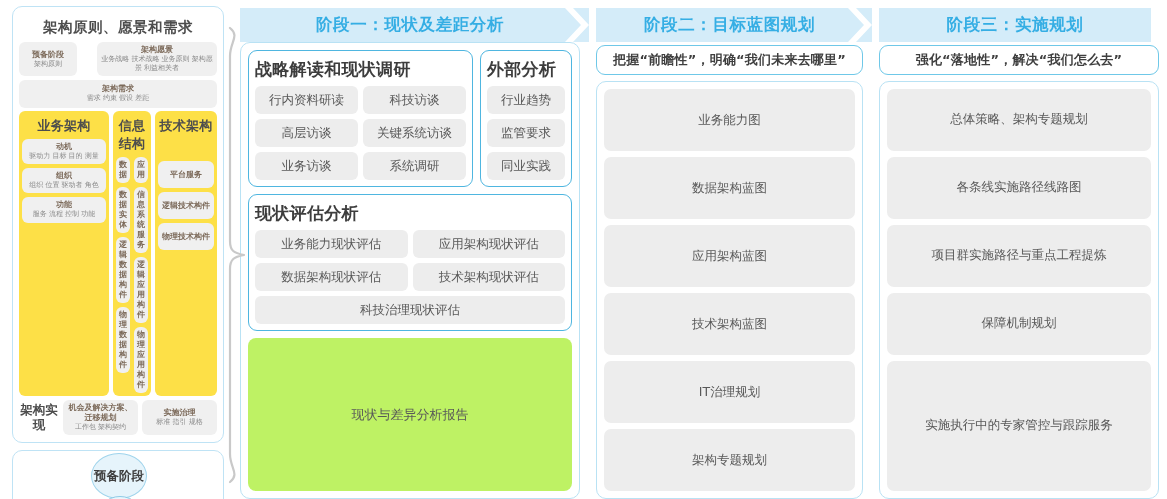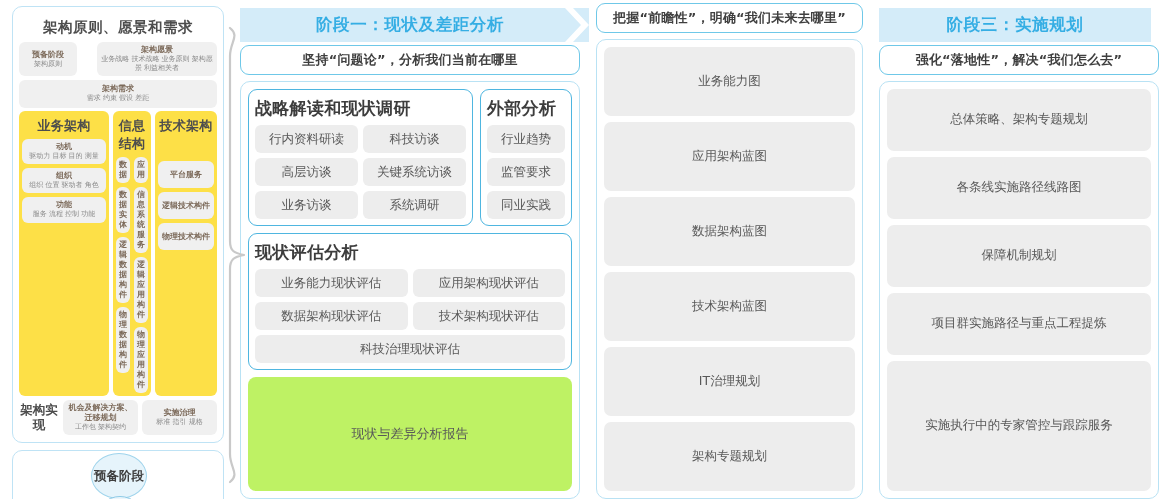--- a/index.html
+++ b/index.html
@@ -276,21 +276,20 @@
           <span>阶段一：现状及差距分析</span>
         </div>
         <div class="chev" style="right:-15px;">
           <svg width="30" height="34" viewBox="0 0 30 34">
             <polygon points="0,0 30,0 30,34 0,34" fill="#d4ecf9"></polygon>
             <polygon points="0,0 16,17 0,34 8,34 24,17 8,0" fill="#ffffff"></polygon>
             <polygon points="24,0 30,0 30,34 24,34" fill="#ffffff"></polygon>
           </svg>
         </div>
       </div>
-      <div class="subtitle">坚持“问题论”，分析我们当前在哪里</div>
 
       <div class="body-box">
         <div class="row2">
           <div class="left">
             <div class="sub-card">
               <div class="sub-card-title">战略解读和现状调研</div>
               <div class="chips">
                 <div class="chip half">行内资料研读</div>
                 <div class="chip half">科技访谈</div>
                 <div class="chip half">高层访谈</div>
@@ -321,45 +320,57 @@
             <div class="chip half">技术架构现状评估</div>
             <div class="chip full">科技治理现状评估</div>
           </div>
         </div>
 
         <div class="report">现状与差异分析报告</div>
       </div>
     </div>
 
     <div class="phase p2">
+      <div class="hdr-wrap">
+        <div class="hdr">
+          <span>阶段二：目标蓝图规划</span>
+        </div>
+        <div class="chev" style="right:-15px;">
+          <svg width="30" height="34" viewBox="0 0 30 34">
+            <polygon points="0,0 30,0 30,34 0,34" fill="#d4ecf9"></polygon>
+            <polygon points="0,0 16,17 0,34 8,34 24,17 8,0" fill="#ffffff"></polygon>
+            <polygon points="24,0 30,0 30,34 24,34" fill="#ffffff"></polygon>
+          </svg>
+        </div>
+      </div>
       <div class="subtitle">把握“前瞻性”，明确“我们未来去哪里”</div>
       <div class="body-box">
         <div class="bigchips">
           <div class="bigchip" style="flex:1 1 0;">业务能力图</div>
+          <div class="bigchip" style="flex:1 1 0;">数据架构蓝图</div>
           <div class="bigchip" style="flex:1 1 0;">应用架构蓝图</div>
-          <div class="bigchip" style="flex:1 1 0;">数据架构蓝图</div>
           <div class="bigchip" style="flex:1 1 0;">技术架构蓝图</div>
           <div class="bigchip" style="flex:1 1 0;">IT治理规划</div>
           <div class="bigchip" style="flex:1 1 0;">架构专题规划</div>
         </div>
       </div>
     </div>
 
     <div class="phase p3">
       <div class="hdr-wrap">
         <div class="hdr" style="right:8px;">
           <span>阶段三：实施规划</span>
         </div>
       </div>
       <div class="subtitle">强化“落地性”，解决“我们怎么去”</div>
       <div class="body-box">
         <div class="bigchips">
           <div class="bigchip" style="flex:1.0 1 0;">总体策略、架构专题规划</div>
           <div class="bigchip" style="flex:1.0 1 0;">各条线实施路径线路图</div>
+          <div class="bigchip" style="flex:1.0 1 0;">项目群实施路径与重点工程提炼</div>
           <div class="bigchip" style="flex:1.0 1 0;">保障机制规划</div>
-          <div class="bigchip" style="flex:1.0 1 0;">项目群实施路径与重点工程提炼</div>
           <div class="bigchip" style="flex:2.1 1 0;">实施执行中的专家管控与跟踪服务</div>
         </div>
       </div>
     </div>
 
   </div>
 </div>
 
 </body></html>

